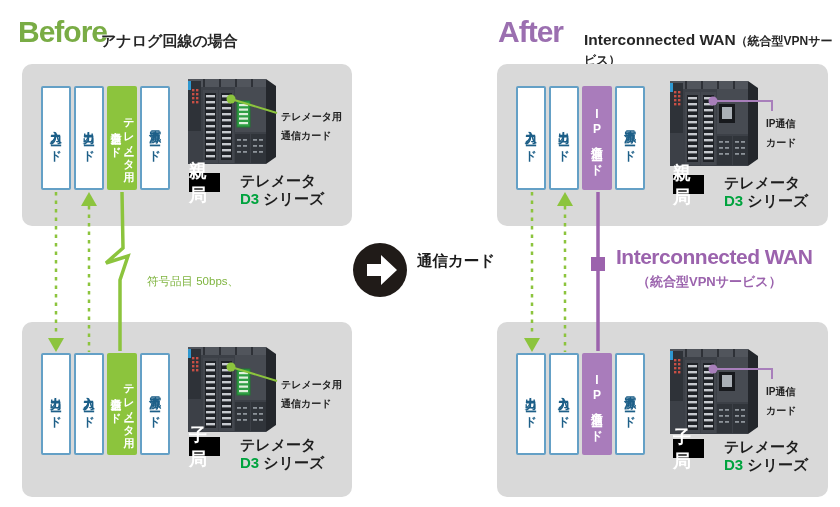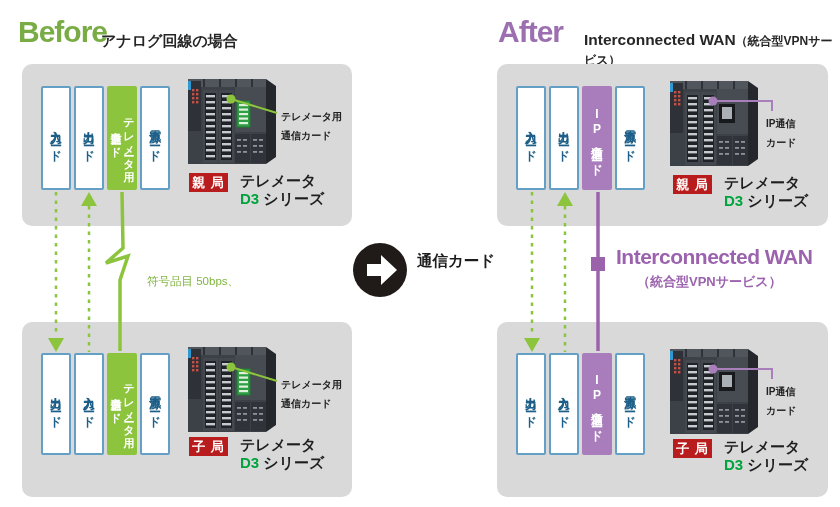--- a/index.html
+++ b/index.html
@@ -20,22 +20,22 @@
         border:2px solid #64a0c6;border-radius:2px;display:flex;align-items:center;justify-content:center;
         writing-mode:vertical-rl;white-space:pre-line;text-align:center;
         font-size:12px;font-weight:bold;color:#1d5f88;letter-spacing:1.5px;line-height:14px;}
   .card.green{background:#8cc43d;border:none;color:#ffffff;font-size:11px;line-height:13px;letter-spacing:0.5px;}
   .card.purple{background:#a97cbb;border:none;color:#ffffff;text-orientation:upright;letter-spacing:1px;}
   .card.h104{top:86px;height:104px;}
   .card.h102{top:353px;height:102px;}
   
   .device{position:absolute;}
   
-  .badge{position:absolute;width:39px;height:19px;background:#b91c1c;color:#ffffff;
-         font-size:13px;font-weight:bold;display:flex;align-items:center;justify-content:center;letter-spacing:1px;}
+  .badge{position:absolute;width:31px;height:19px;background:#000000;color:#ffffff;
+         font-size:18px;font-weight:bold;display:flex;align-items:center;justify-content:center;letter-spacing:1px;}
   .series{position:absolute;font-size:15px;font-weight:bold;color:#1e1e1e;line-height:18px;}
   .series .model{color:#00a33e;}
   .callout-label{position:absolute;font-size:10px;font-weight:bold;color:#222222;line-height:19px;white-space:pre-line;}
   
   .ntt-name{position:absolute;font-size:16px;font-weight:bold;color:#7fb43f;}
   .ntt-spec{position:absolute;font-size:11.5px;font-weight:normal;color:#7fb43f;line-height:15px;}
   .center-msg{position:absolute;font-size:15.5px;font-weight:bold;color:#1c1c1c;line-height:18px;}
   .wan-name{position:absolute;font-size:21px;font-weight:bold;color:#9b63ad;letter-spacing:-0.5px;}
   .wan-sub{position:absolute;font-size:13px;font-weight:bold;color:#9b63ad;}
   .circle-arrow{position:absolute;left:353px;top:243px;width:54px;height:54px;border-radius:50%;background:#201b18;}

